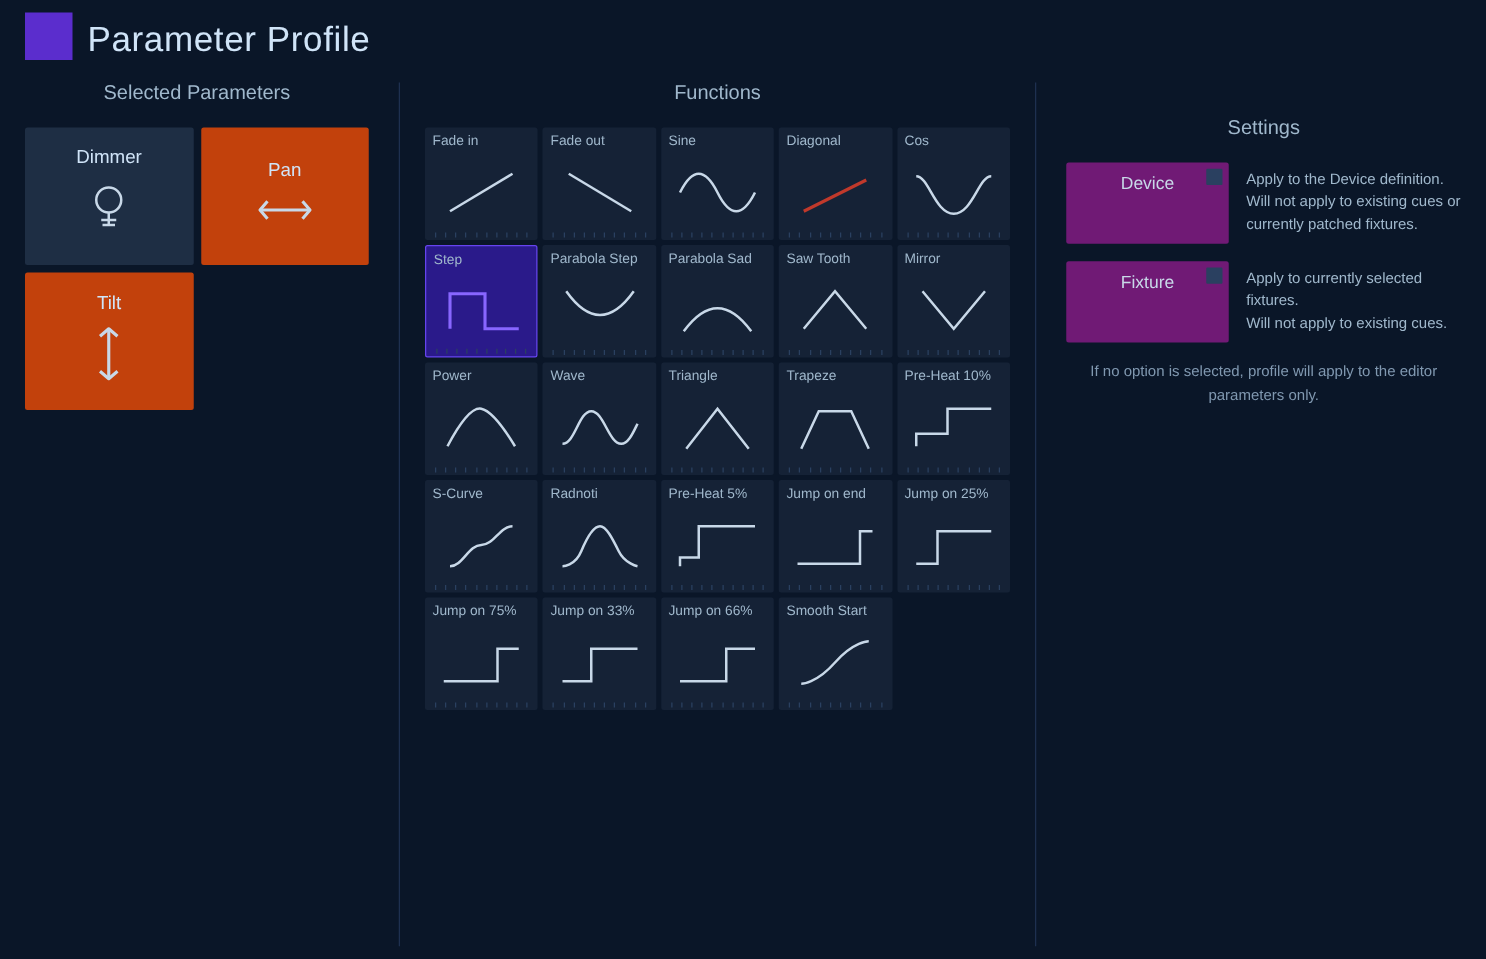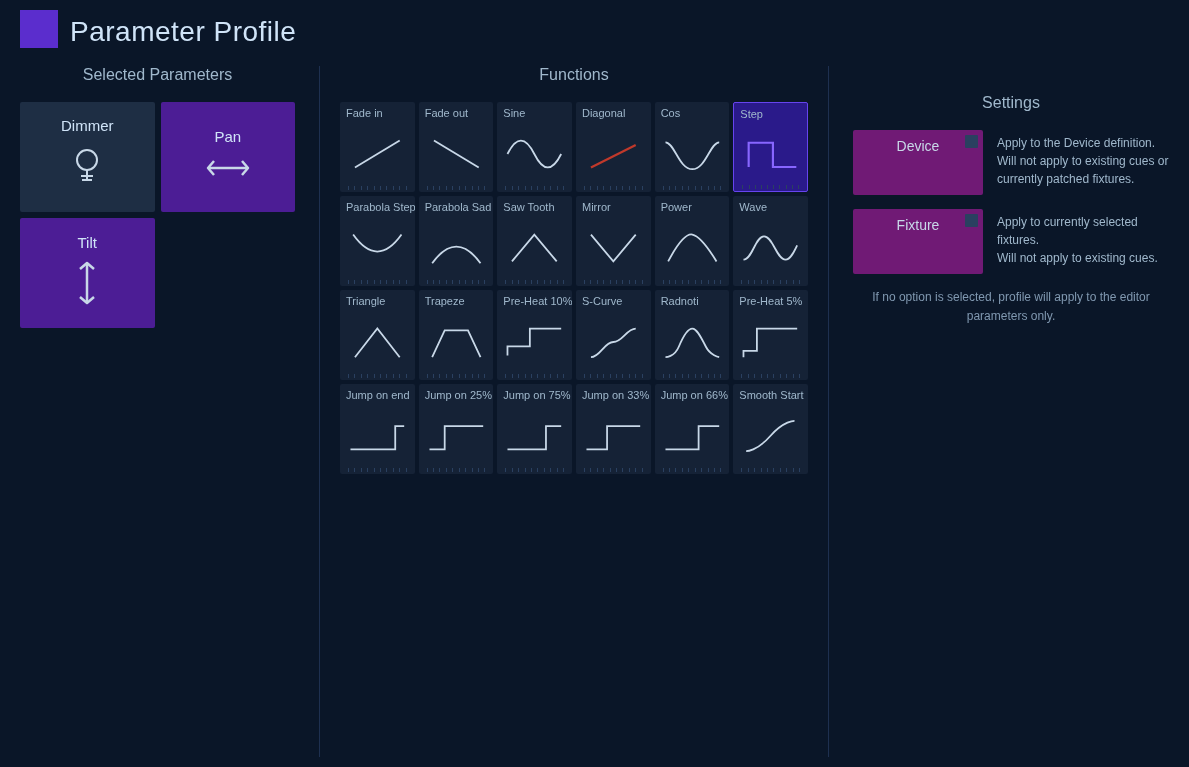--- a/index.html
+++ b/index.html
@@ -65,21 +65,21 @@
       border-radius: 2px;
       display: flex;
       flex-direction: column;
       align-items: center;
       justify-content: center;
       padding: 14px 10px;
       cursor: pointer;
       height: 110px;
     }
     .param-tile.active {
-      background: #4c1d95;
+      background: #c2410c;
     }
     .param-label {
       font-size: 15px;
       font-weight: 400;
       color: #d0e4f8;
       margin-bottom: 10px;
     }
     .param-icon {
       font-size: 28px;
       color: #d0e4f8;
@@ -89,21 +89,21 @@
       grid-row: 2;
     }
     
     .middle-panel {
       flex: 1;
       padding: 0 20px;
       border-right: 1px solid #1e3050;
     }
     .functions-grid {
       display: grid;
-      grid-template-columns: repeat(6, 1fr);
+      grid-template-columns: repeat(5, 1fr);
       gap: 4px;
     }
     .func-tile {
       background: #152236;
       border-radius: 2px;
       display: flex;
       flex-direction: column;
       align-items: flex-start;
       justify-content: flex-start;
       padding: 5px 6px 0 6px;

